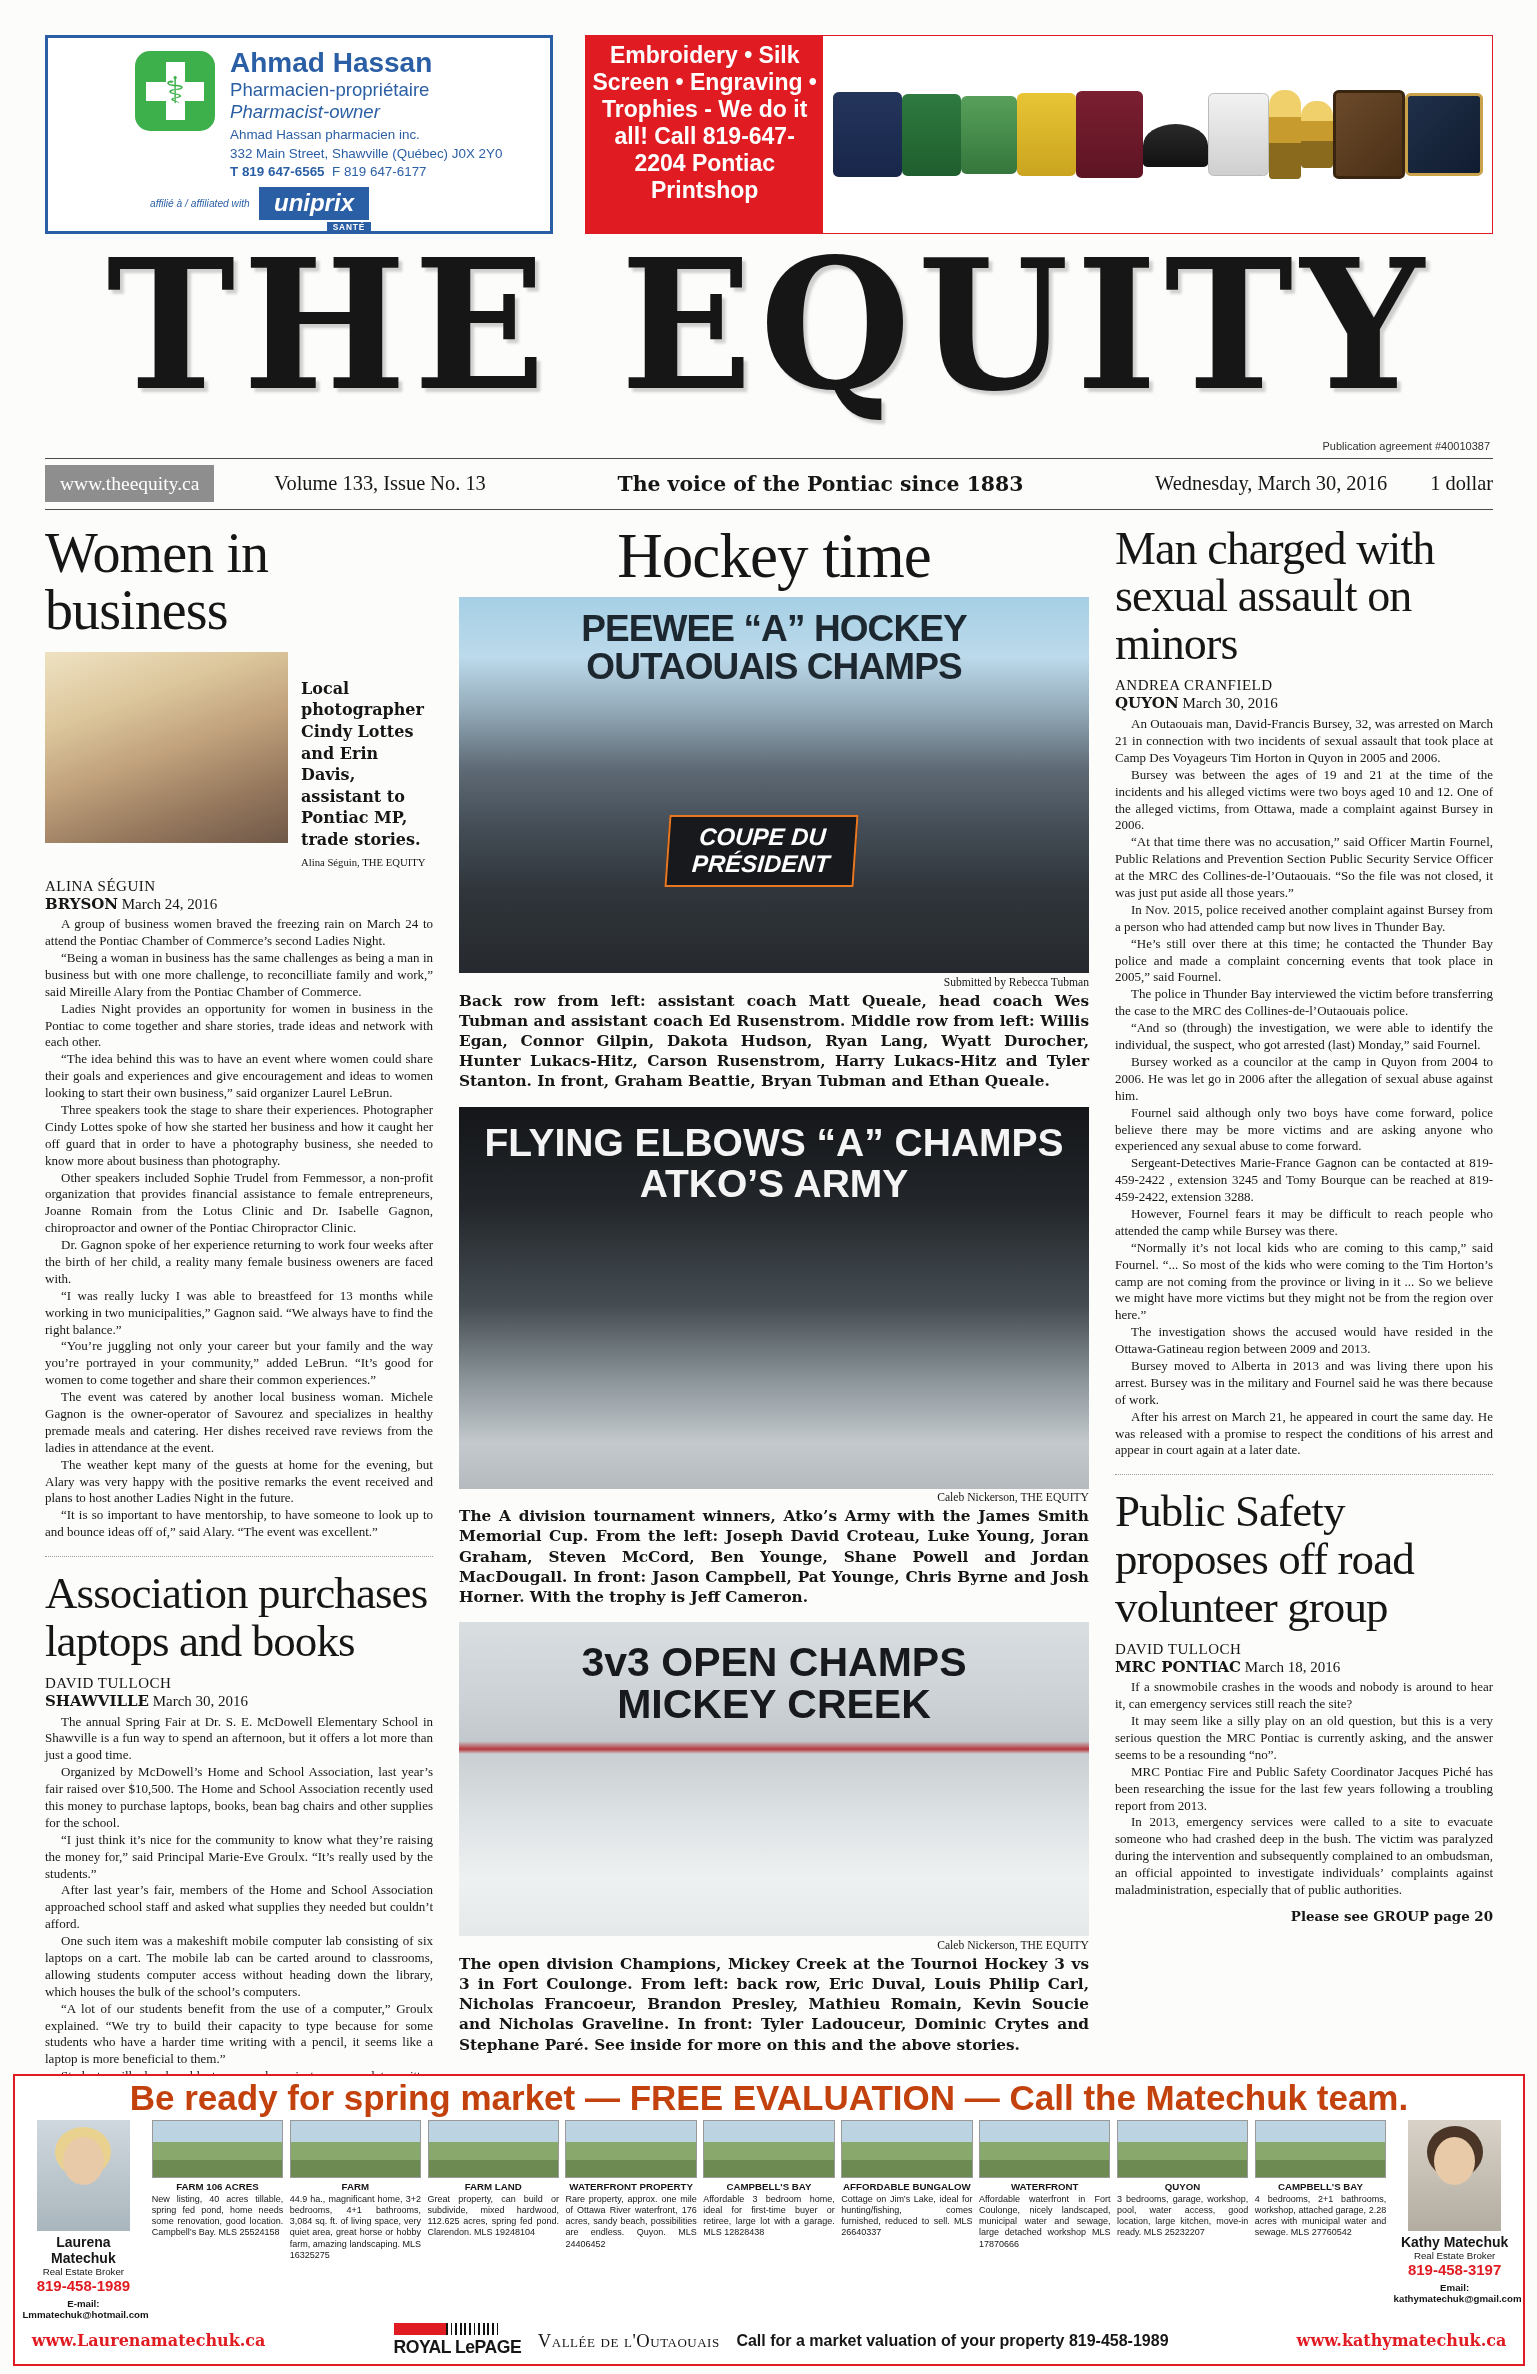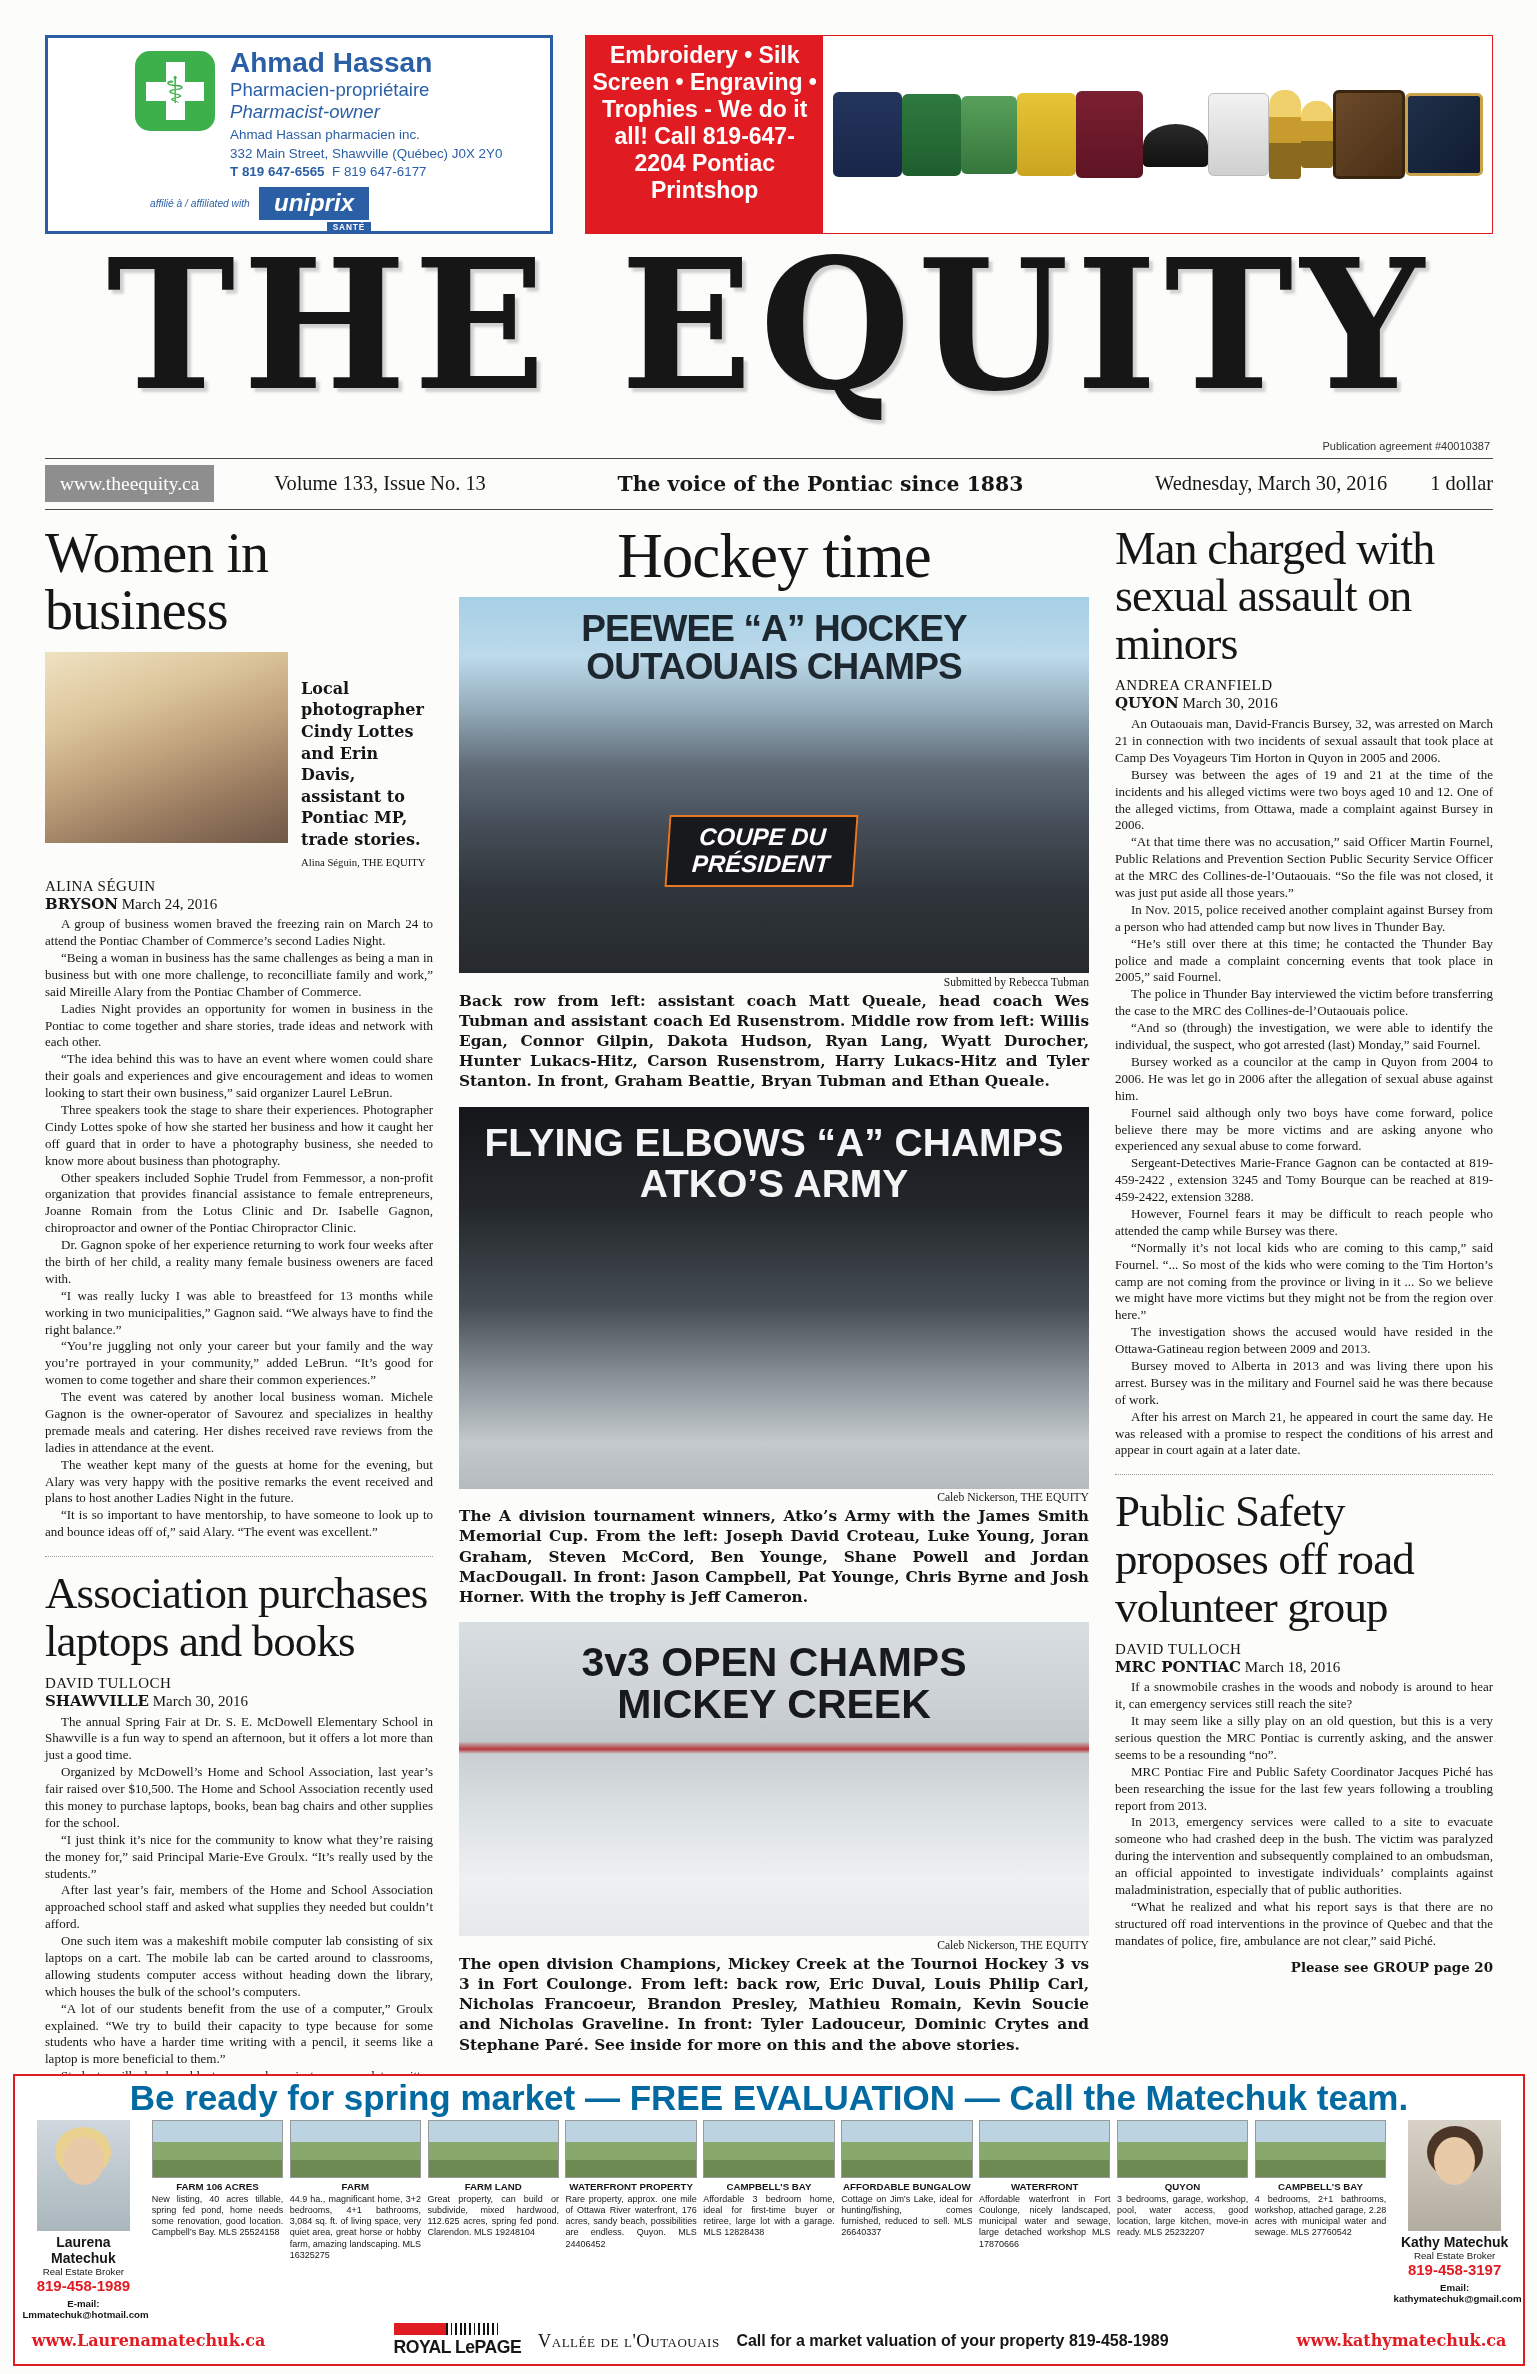--- a/index.html
+++ b/index.html
@@ -79,21 +79,21 @@
   .photo1-title { position:absolute; top:13px; width:100%; text-align:center; font-family:"Liberation Sans", sans-serif; font-weight:bold; font-size:37px; line-height:1.02; color:#1d2730; letter-spacing:-0.9px; }
   .coupe-banner { position:absolute; left:33%; top:58%; background:#17191d; border:2.8px solid #e87722; color:#fff; font-family:"Liberation Sans", sans-serif; font-weight:bold; font-style:italic; font-size:24px; text-align:center; line-height:1.1; padding:7.4px 24px; transform:skewX(-4deg); }
   .photo2 { height:382px; background:linear-gradient(180deg,#141619 0%,#23272b 26%,#454d53 52%,#8d969b 72%,#c3c9cd 88%,#b4babe 100%); margin-top:15px; }
   .photo2-title { position:absolute; top:16.7px; width:100%; text-align:center; font-family:"Liberation Sans", sans-serif; font-weight:bold; font-size:39px; line-height:1.05; color:#f4f4f4; }
   .photo3 { height:314px; background:linear-gradient(180deg,#d9dee1 0%,#ccd2d6 24%,#c2c8cc 38%,#b7373c 40.5%,#c9cfd2 42%,#dde2e4 62%,#eef1f2 82%,#e6e9ea 100%); margin-top:15px; }
   .photo3-title { position:absolute; top:18.6px; width:100%; text-align:center; font-family:"Liberation Sans", sans-serif; font-weight:bold; font-size:41px; line-height:1.04; color:#17191d; }
   .credit { text-align:right; font-size:11.6px; margin-top:2.8px; }
   .caption { font-family:"DejaVu Serif", serif; font-weight:bold; font-size:15.3px; line-height:1.32; text-align:justify; margin-top:1.9px; }
   
   .bottom-ad { position:absolute; left:13px; right:13px; bottom:9.3px; background:#fff; border:2.8px solid #e11b22; padding:3.7px 7.4px 5.6px 7.4px; }
-  .bottom-headline { color:#0369a1; font-family:"Liberation Sans", sans-serif; font-weight:bold; font-size:35px; text-align:center; line-height:1.05; }
+  .bottom-headline { color:#c2410c; font-family:"Liberation Sans", sans-serif; font-weight:bold; font-size:35px; text-align:center; line-height:1.05; }
   .bottom-row { display:flex; gap:7.4px; margin-top:3.7px; }
   .agent { width:122px; flex:0 0 auto; text-align:center; font-family:"Liberation Sans", sans-serif; }
   .agent-photo { width:93px; height:111px; margin:0 auto; position:relative; }
   .agent-photo .face { position:absolute; left:26px; top:16.7px; width:41px; height:48px; border-radius:50%; background:#e8c9a8; }
   .ap-laurena { background:linear-gradient(180deg,#cfd8de,#aab6bd); }
   .ap-laurena .hair { position:absolute; left:18.6px; top:7.4px; width:56px; height:50px; border-radius:50%; background:#e9d28f; }
   .ap-kathy { background:linear-gradient(180deg,#d8d2c8,#b3aca0); }
   .ap-kathy .hair { position:absolute; left:18.6px; top:5.6px; width:56px; height:52px; border-radius:50%; background:#4a3526; }
   .agent-name { font-weight:bold; font-size:14px; margin-top:2.8px; }
   .agent-role { font-size:9.7px; }
@@ -270,21 +270,20 @@
 
       <div class="dotted"></div>
 
       <h2 class="headline hl-safety">Public Safety proposes off road volunteer group</h2>
       <div class="byline">DAVID TULLOCH</div>
       <div class="dateline-ln"><b>MRC PONTIAC</b> <span>March 18, 2016</span></div>
       <p class="bp">If a snowmobile crashes in the woods and nobody is around to hear it, can emergency services still reach the site?</p>
       <p class="bp">It may seem like a silly play on an old question, but this is a very serious question the MRC Pontiac is currently asking, and the answer seems to be a resounding “no”.</p>
       <p class="bp">MRC Pontiac Fire and Public Safety Coordinator Jacques Piché has been researching the issue for the last few years following a troubling report from 2013.</p>
       <p class="bp">In 2013, emergency services were called to a site to evacuate someone who had crashed deep in the bush. The victim was paralyzed during the intervention and subsequently complained to an ombudsman, an official appointed to investigate individuals’ complaints against maladministration, especially that of public authorities.</p>
-      <p class="bp">“What he realized and what his report says is that there are no structured off road interventions in the province of Quebec and that the mandates of police, fire, ambulance are not clear,” said Piché.</p>
       <div class="continuation">Please see GROUP page 20</div>
     </div>
   </div>
 
   <div class="bottom-ad">
     <div class="bottom-headline">Be ready for spring market — FREE EVALUATION — Call the Matechuk team.</div>
     <div class="bottom-row">
 
       <div class="agent">
         <div class="agent-photo ap-laurena">

